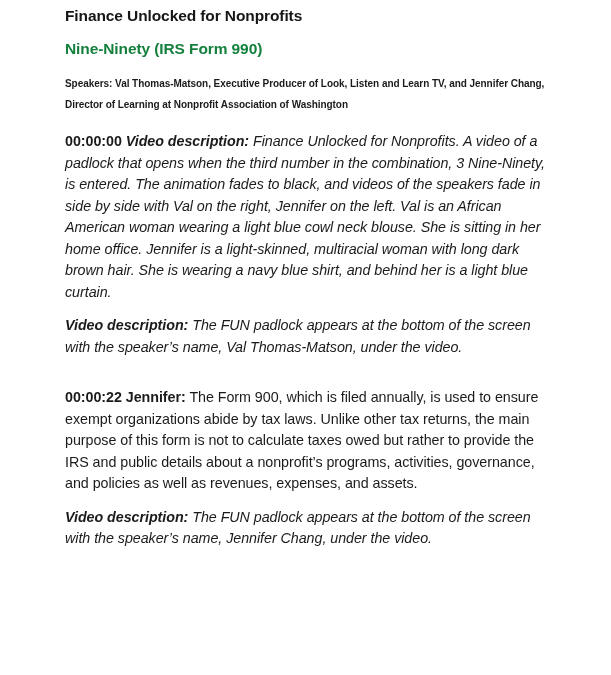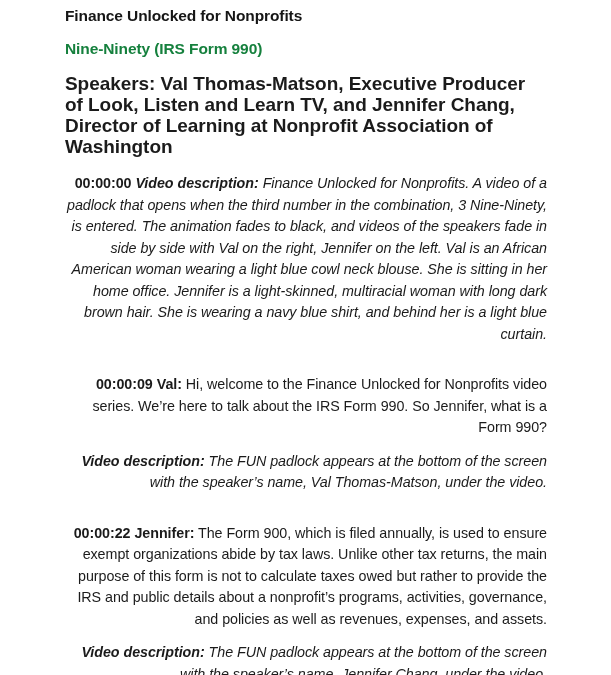--- a/index.html
+++ b/index.html
@@ -37,33 +37,32 @@
   .doc-subtitle {
     font-size: 15.5px;
     font-weight: bold;
     line-height: 20px;
     color: #15803d;
     margin: 0 0 14px 0;
     letter-spacing: -0.1px;
   }
 
   .speakers-line {
-    font-size: 19px;
+    font-size: 10px;
     font-weight: bold;
     line-height: 21px;
     color: #1b1b1b;
     margin: 0 0 16px 0;
     max-width: 482px;
     letter-spacing: -0.05px;
   }
 
   .cue-block {
     margin: 0 0 12px 0;
     max-width: 482px;
-    text-align: right;
   }
   .cue-block.section-start {
     margin-top: 29px;
   }
   .cue-block.first-section {
     margin-top: 0;
   }
 
   .cue-para {
     font-size: 14.3px;
@@ -104,23 +103,20 @@
   <h1 class="doc-title">Finance Unlocked for Nonprofits</h1>
 
   <h2 class="doc-subtitle">Nine-Ninety (IRS Form 990)</h2>
 
   <p class="speakers-line">Speakers: Val Thomas-Matson, Executive Producer of Look, Listen and Learn TV, and Jennifer Chang, Director of Learning at Nonprofit Association of Washington</p>
 
   <div class="cue-block first-section">
     <p class="cue-para italic-body"><span class="timestamp">00:00:00</span><span> </span><span class="vd-label">Video description:</span><span class="body-text"> Finance Unlocked for Nonprofits. A video of a padlock that opens when the third number in the combination, 3 Nine-Ninety, is entered. The animation fades to black, and videos of the speakers fade in side by side with Val on the right, Jennifer on the left. Val is an African American woman wearing a light blue cowl neck blouse. She is sitting in her home office. Jennifer is a light-skinned, multiracial woman with long dark brown hair. She is wearing a navy blue shirt, and behind her is a light blue curtain.</span></p>
   </div>
 
-  <div class="cue-block section-start">
-    <p class="cue-para"><span class="timestamp">00:00:09</span><span> </span><span class="speaker-name">Val:</span><span class="body-text"> Hi, welcome to the Finance Unlocked for Nonprofits video series. We’re here to talk about the IRS Form 990. So Jennifer, what is a Form 990?</span></p>
-  </div>
 
   <div class="cue-block">
     <p class="cue-para italic-body"><span class="vd-label">Video description:</span><span class="body-text"> The FUN padlock appears at the bottom of the screen with the speaker’s name, Val Thomas-Matson, under the video.</span></p>
   </div>
 
   <div class="cue-block section-start">
     <p class="cue-para"><span class="timestamp">00:00:22</span><span> </span><span class="speaker-name">Jennifer:</span><span class="body-text"> The Form 900, which is filed annually, is used to ensure exempt organizations abide by tax laws. Unlike other tax returns, the main purpose of this form is not to calculate taxes owed but rather to provide the IRS and public details about a nonprofit’s programs, activities, governance, and policies as well as revenues, expenses, and assets.</span></p>
   </div>
 
   <div class="cue-block">

